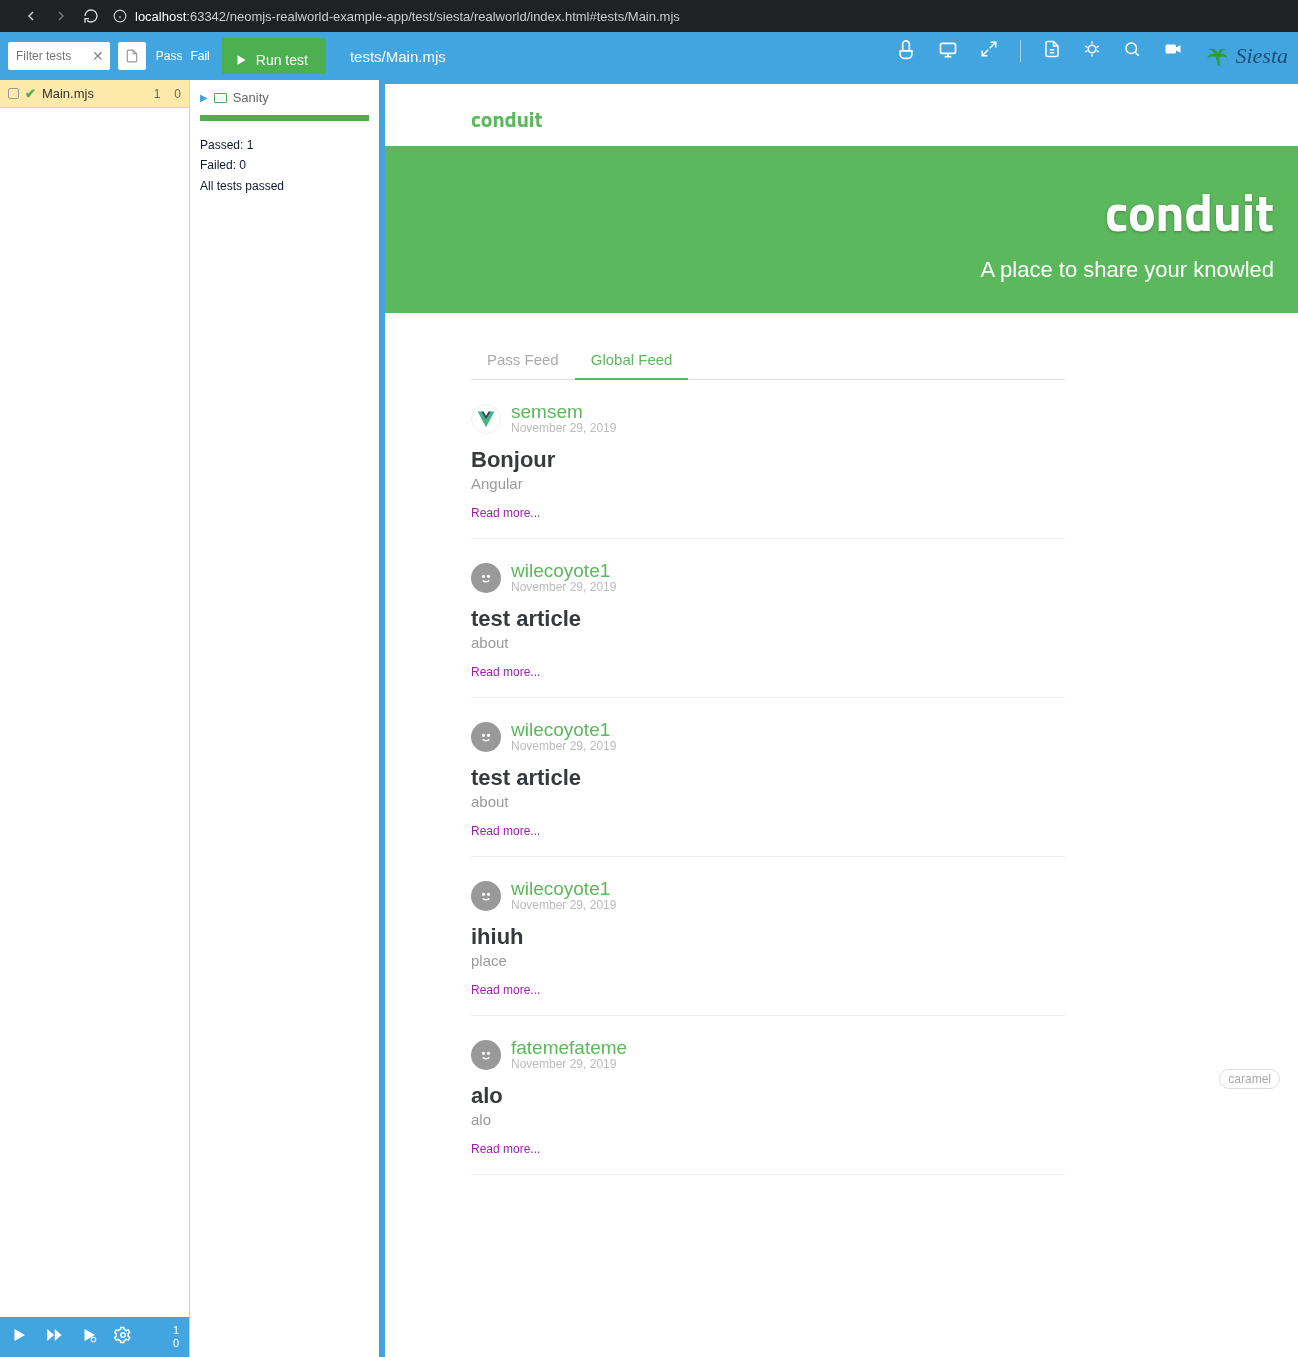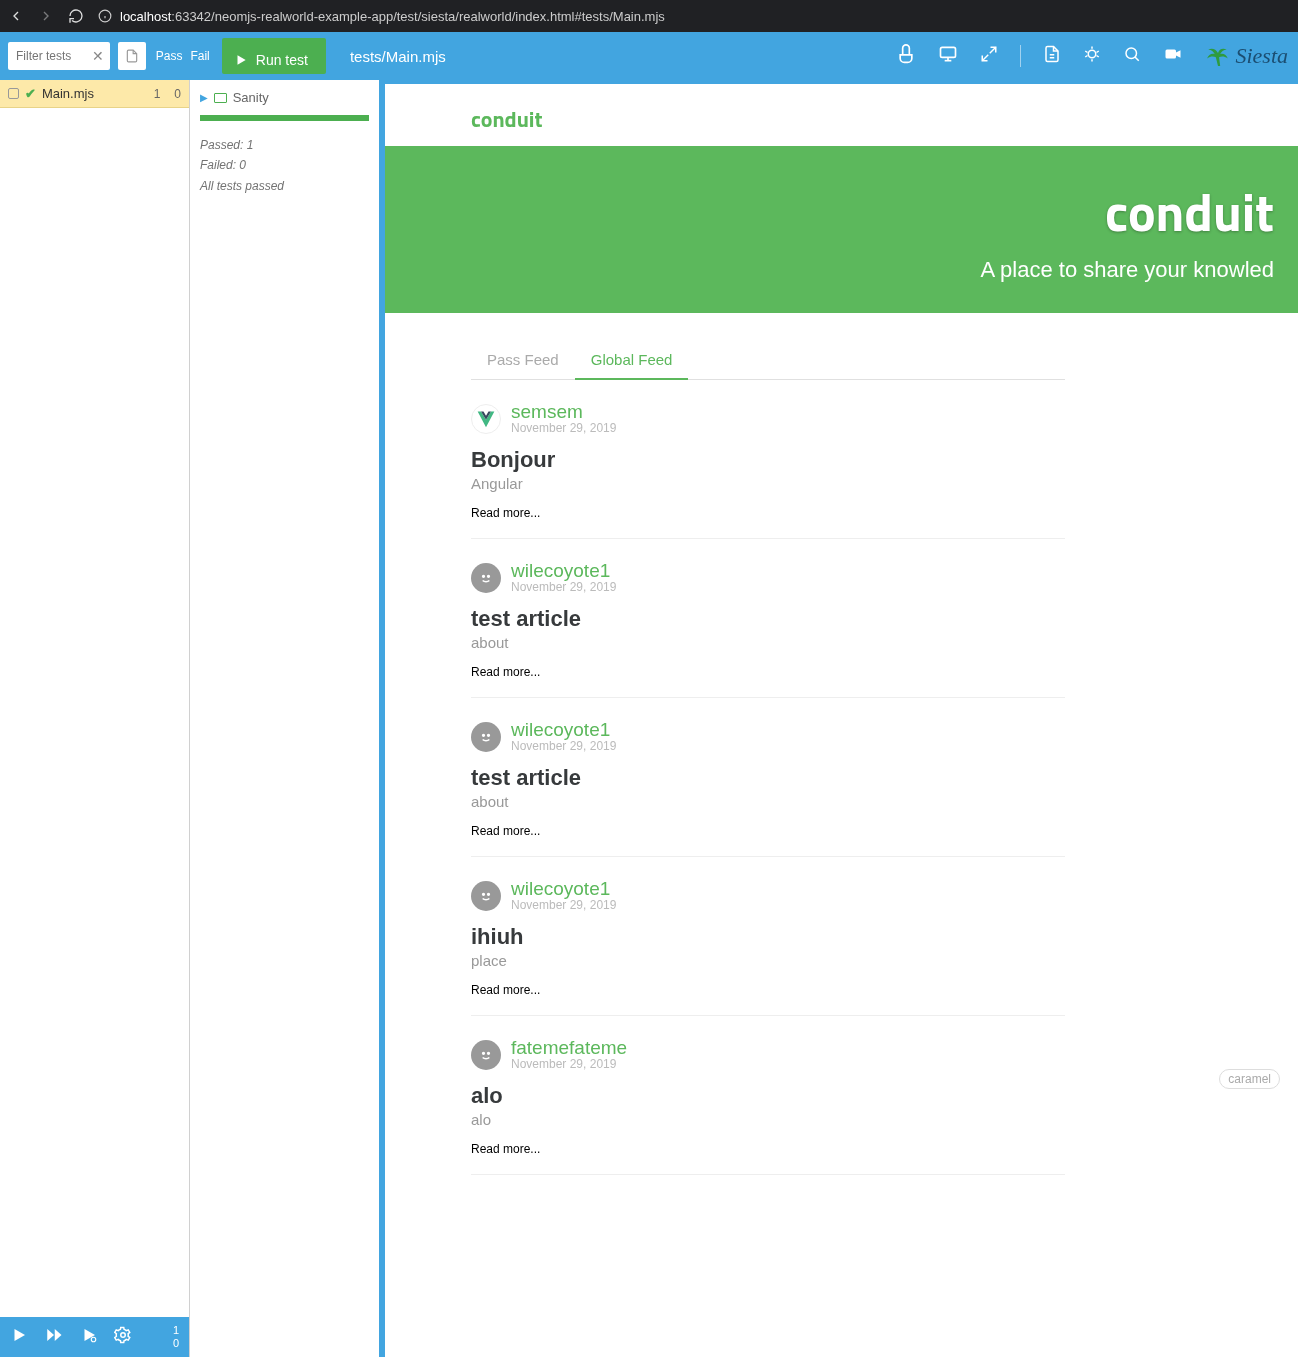--- a/index.html
+++ b/index.html
@@ -1,35 +1,35 @@
 <!DOCTYPE html>
 <html><head>
 <meta charset="utf-8">
 <style>
   * { box-sizing: border-box; margin: 0; padding: 0; }
   html, body { width: 1298px; height: 1357px; font-family: "Helvetica Neue", Arial, sans-serif; overflow: hidden; background: #fff; }
 
   
-  .browser-bar { height: 32px; background: #202124; display: flex; align-items: center; padding: 0 8px; gap: 14px; }
+  .browser-bar { height: 32px; background: #202124; display: flex; align-items: center; padding: 0 23px; gap: 14px; }
   .browser-bar svg { display: block; }
   .nav-btn { opacity: 0.85; cursor: pointer; }
   .nav-btn.dim { opacity: 0.4; }
   .url-box { flex: 1; display: flex; align-items: center; gap: 8px; color: #ccc; font-size: 13px; }
   .url-box .host { color: #fff; }
 
   
   .siesta-bar { height: 48px; background: #42a5e0; display: flex; align-items: center; padding: 0 8px; gap: 8px; position: relative; }
   .filter-wrap { background: #fff; height: 28px; display: flex; align-items: center; border-radius: 2px; padding: 0 6px 0 8px; gap: 6px; justify-content: center; }
   .filter-wrap input { border: 0; outline: 0; font-size: 12px; color: #666; width: 70px; }
   .filter-wrap .x { color: #888; cursor: pointer; font-size: 14px; }
   .file-ic-wrap { background: #fff; height: 28px; width: 28px; display: flex; align-items: center; justify-content: center; border-radius: 2px; }
   .pass-fail { color: #fff; font-size: 12px; display: flex; gap: 8px; margin-left: 2px; }
   .run-btn { background: #4caf50; color: #fff; height: 36px; display: flex; align-items: center; gap: 8px; padding: 8px 18px 0 12px; border-radius: 2px; cursor: pointer; font-size: 14px; margin-left: 4px; }
   .path-label { color: #fff; font-size: 15px; margin-left: 16px; }
-  .toolbar-right { position: absolute; right: 10px; display: flex; align-items: center; gap: 22px; }
+  .toolbar-right { position: absolute; right: 10px; display: flex; align-items: flex-start; gap: 22px; }
   .tb-icon { color: #fff; cursor: pointer; }
   .divider { width: 1px; height: 22px; background: rgba(255,255,255,0.5); }
   .siesta-logo { display: flex; align-items: center; font-family: Georgia, serif; font-style: italic; font-size: 22px; color: #1b4e72; gap: 4px; }
   .siesta-logo .palm { color: #2e9b3f; font-style: normal; font-size: 24px; }
 
   
   .main { display: flex; height: calc(100% - 80px); }
   .col-left { width: 190px; background: #fff; border-right: 1px solid #d0d0d0; position: relative; }
   .test-row { background: #fde9a9; height: 28px; display: flex; align-items: center; font-size: 13px; color: #333; padding: 0 8px; gap: 6px; border-bottom: 1px solid #e8d388; }
   .test-row .counts { margin-left: auto; display: flex; gap: 14px; color: #666; font-size: 12px; }
@@ -37,21 +37,21 @@
   .check { color: #4caf50; font-weight: bold; }
 
   .bottom-bar { position: absolute; bottom: 0; left: 0; right: 0; height: 40px; background: #42a5e0; display: flex; align-items: center; padding: 0 10px; gap: 16px; }
   .bottom-bar .nums { margin-left: auto; color: #fff; font-size: 11px; text-align: right; line-height: 1.2; }
 
   .col-mid { width: 195px; background: #fff; border-right: 6px solid #42a5e0; padding: 8px 10px; font-size: 13px; color: #444; }
   .sanity-row { display: flex; align-items: center; gap: 6px; color: #666; font-size: 13px; padding: 2px 0 10px 0; }
   .sanity-row .caret { color: #42a5e0; font-size: 10px; }
   .sanity-row .folder { width: 13px; height: 10px; border: 1px solid #4caf50; border-radius: 1px; position: relative; }
   .progress { height: 6px; background: #4caf50; margin: 0 0 14px 0; }
-  .stat-line { font-size: 12px; color: #737373; line-height: 1.7; font-style: italic; }
+  .stat-line { font-size: 12px; color: #0f172a; line-height: 1.7; }
 
   .col-right { flex: 1; background: #fff; overflow: hidden; border-top: 4px solid #42a5e0; }
   .app-frame { padding: 0 0 8px 0; }
   .brand-top { padding: 18px 0 10px 86px; }
   .brand-top a { color: #5cb85c; font-weight: 700; font-size: 22px; text-decoration: none; font-family: "Titillium Web","Helvetica Neue",sans-serif; }
   .hero { background: #5cb85c; color: #fff; text-align: right; padding: 26px 24px 30px 24px; margin-left: 0; }
   .hero h1 { font-family: "Titillium Web","Helvetica Neue",sans-serif; font-size: 52px; font-weight: 700; text-shadow: 0 1px 3px rgba(0,0,0,0.3); margin-bottom: 6px; }
   .hero p { font-size: 22px; font-weight: 300; }
 
   .feed-wrap { padding: 30px 0 0 86px; max-width: 680px; }
@@ -60,21 +60,21 @@
   .tab.active { color: #5cb85c; border-bottom: 2px solid #5cb85c; margin-bottom: -1px; }
 
   .article { padding: 22px 0 18px 0; border-bottom: 1px solid #eee; position: relative; }
   .ameta { display: flex; align-items: center; gap: 10px; margin-bottom: 12px; }
   .avatar { width: 30px; height: 30px; border-radius: 50%; background: #999; display: flex; align-items: center; justify-content: center; color: #fff; font-size: 16px; }
   .avatar.vue { background: #fff; border: 1px solid #eee; }
   .ainfo .author { color: #5cb85c; font-size: 19px; font-weight: 500; line-height: 1; }
   .ainfo .date { color: #bbb; font-size: 12px; }
   .atitle { font-size: 22px; font-weight: 600; color: #373a3c; margin-bottom: 2px; }
   .adesc { color: #999; font-size: 15px; margin-bottom: 14px; }
-  .readmore { color: #000000; font-size: 12px; }
+  .readmore { color: #a21caf; font-size: 12px; }
 
   .right-edge-tag { position: absolute; right: 18px; bottom: 268px; border: 1px solid #ddd; color: #aaa; font-size: 12px; padding: 2px 8px; border-radius: 10px; background:#fff;}
   .col-right-inner { position: relative; height: 100%; }
 </style>
 </head>
 <body>
 
 <div class="browser-bar">
   <span class="nav-btn">
     <svg width="16" height="16" viewBox="0 0 24 24" fill="none" stroke="#fff" stroke-width="2">

